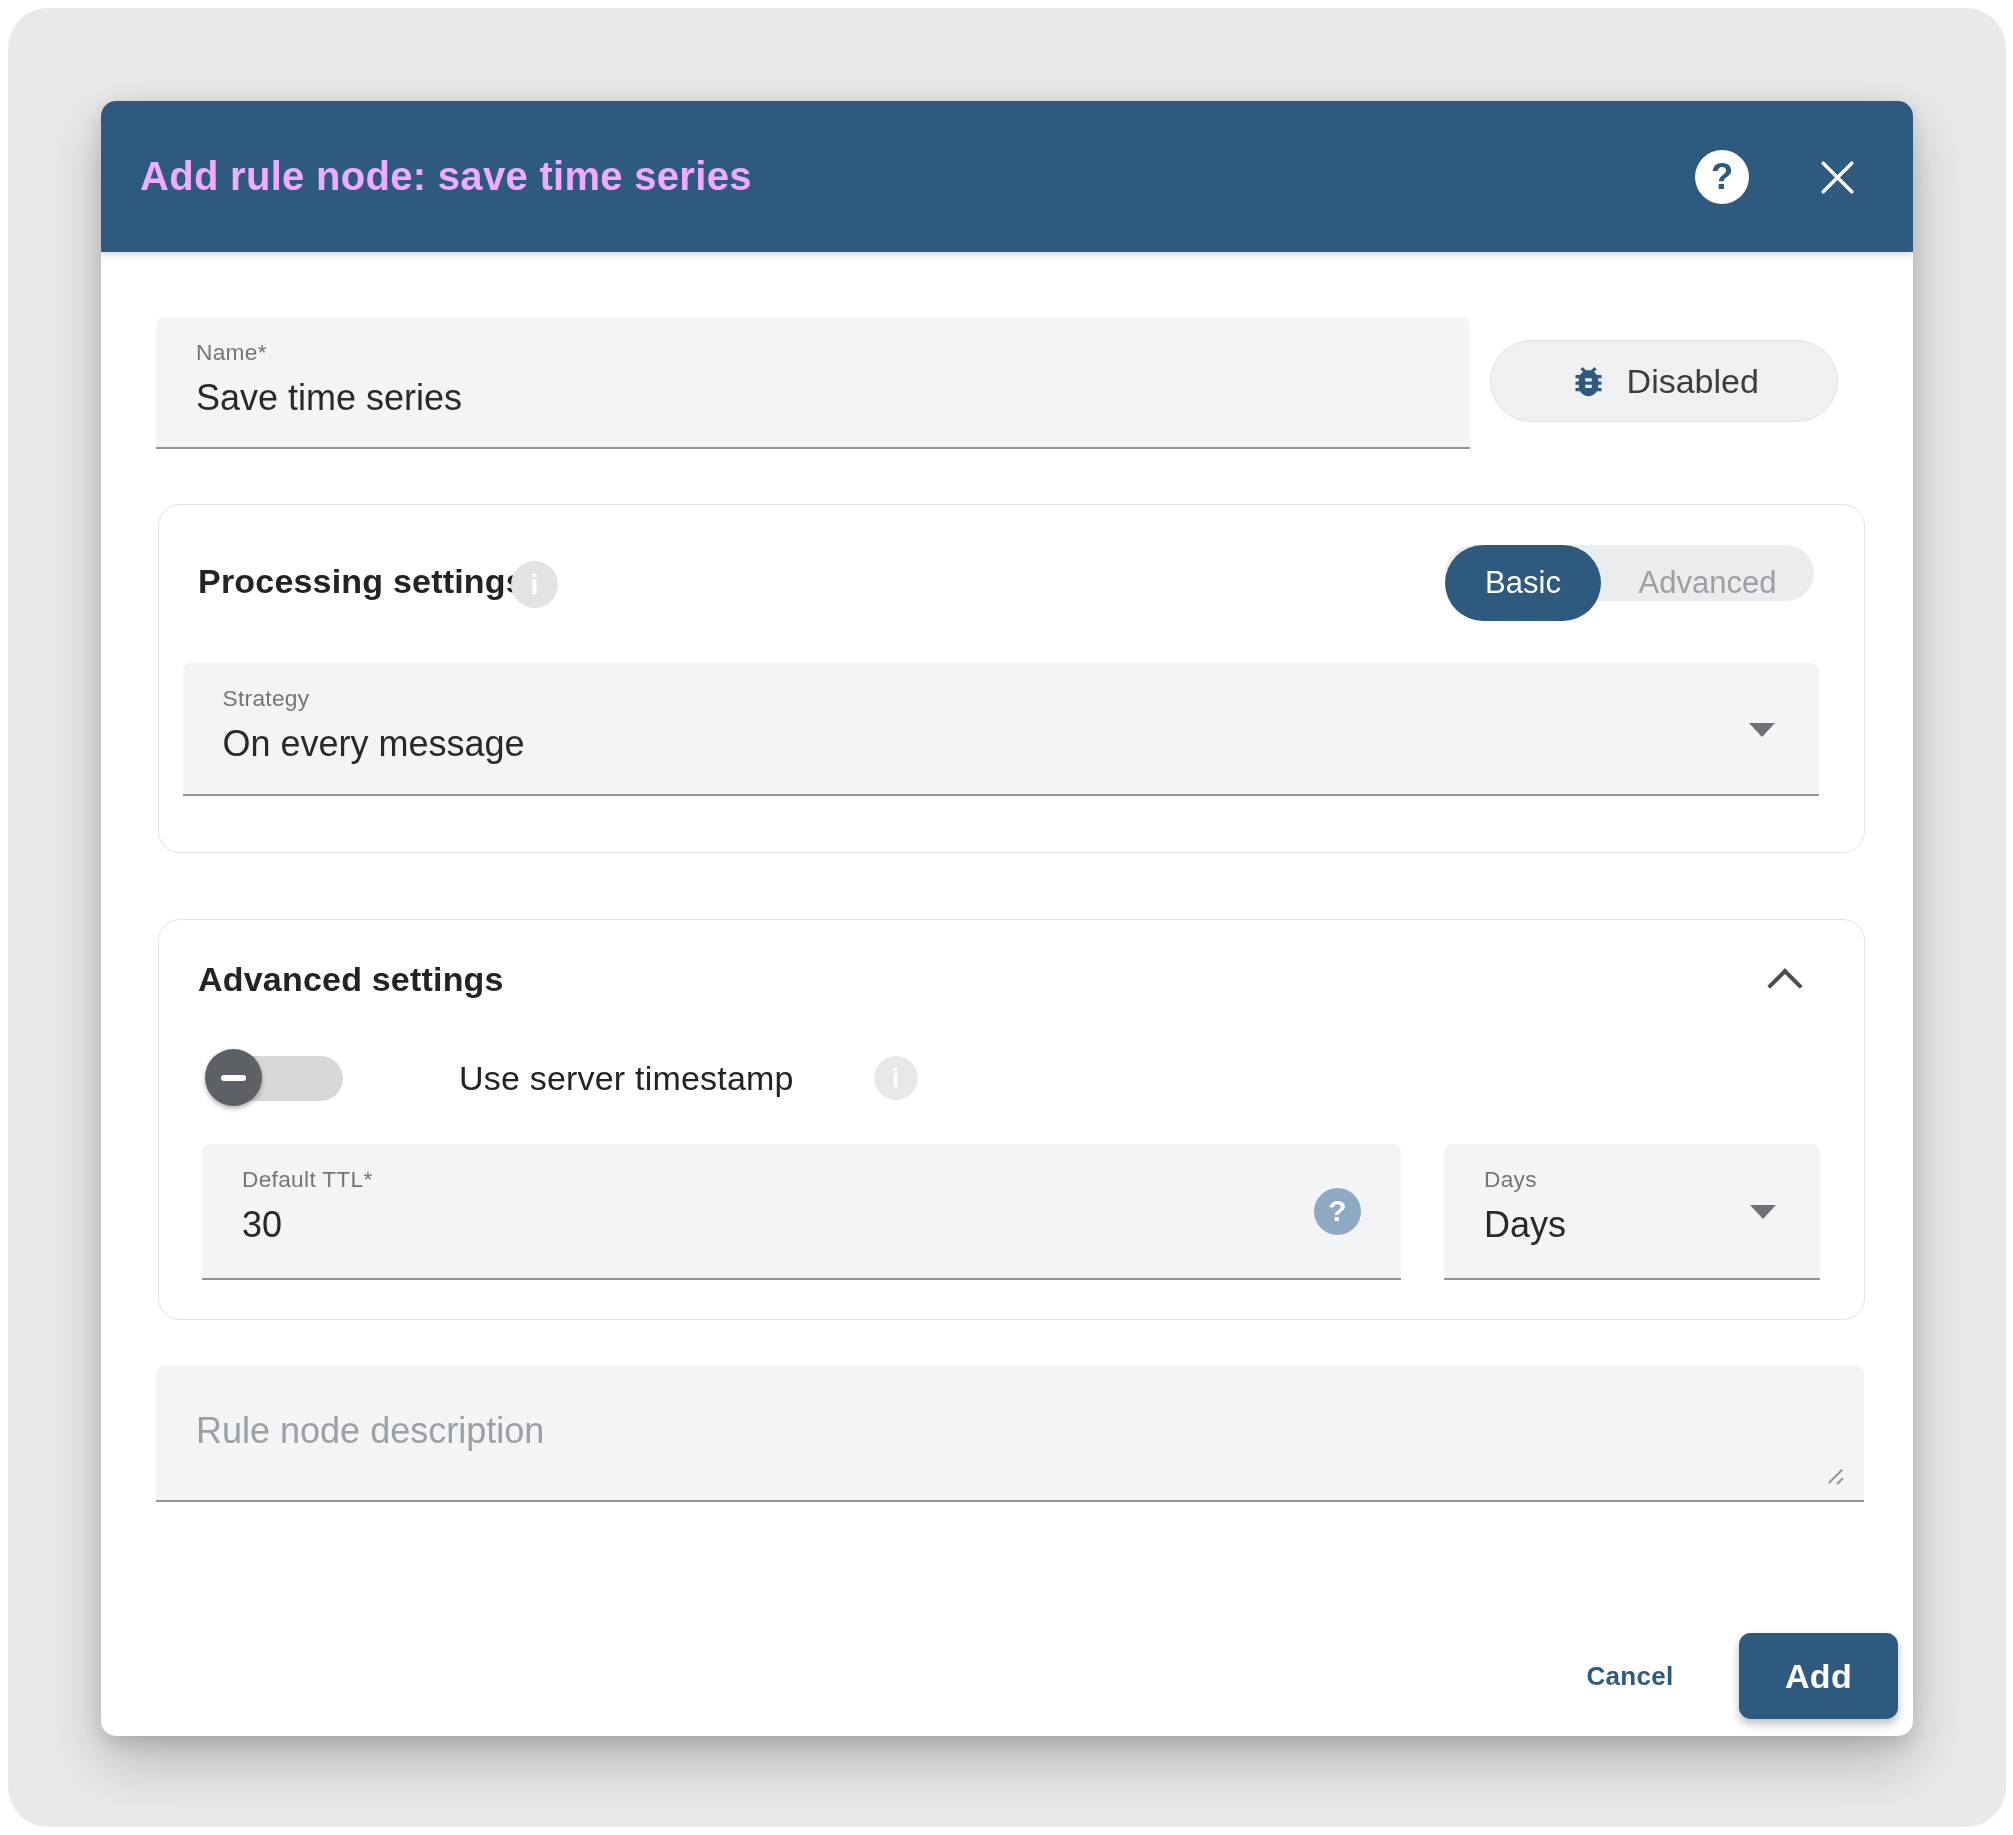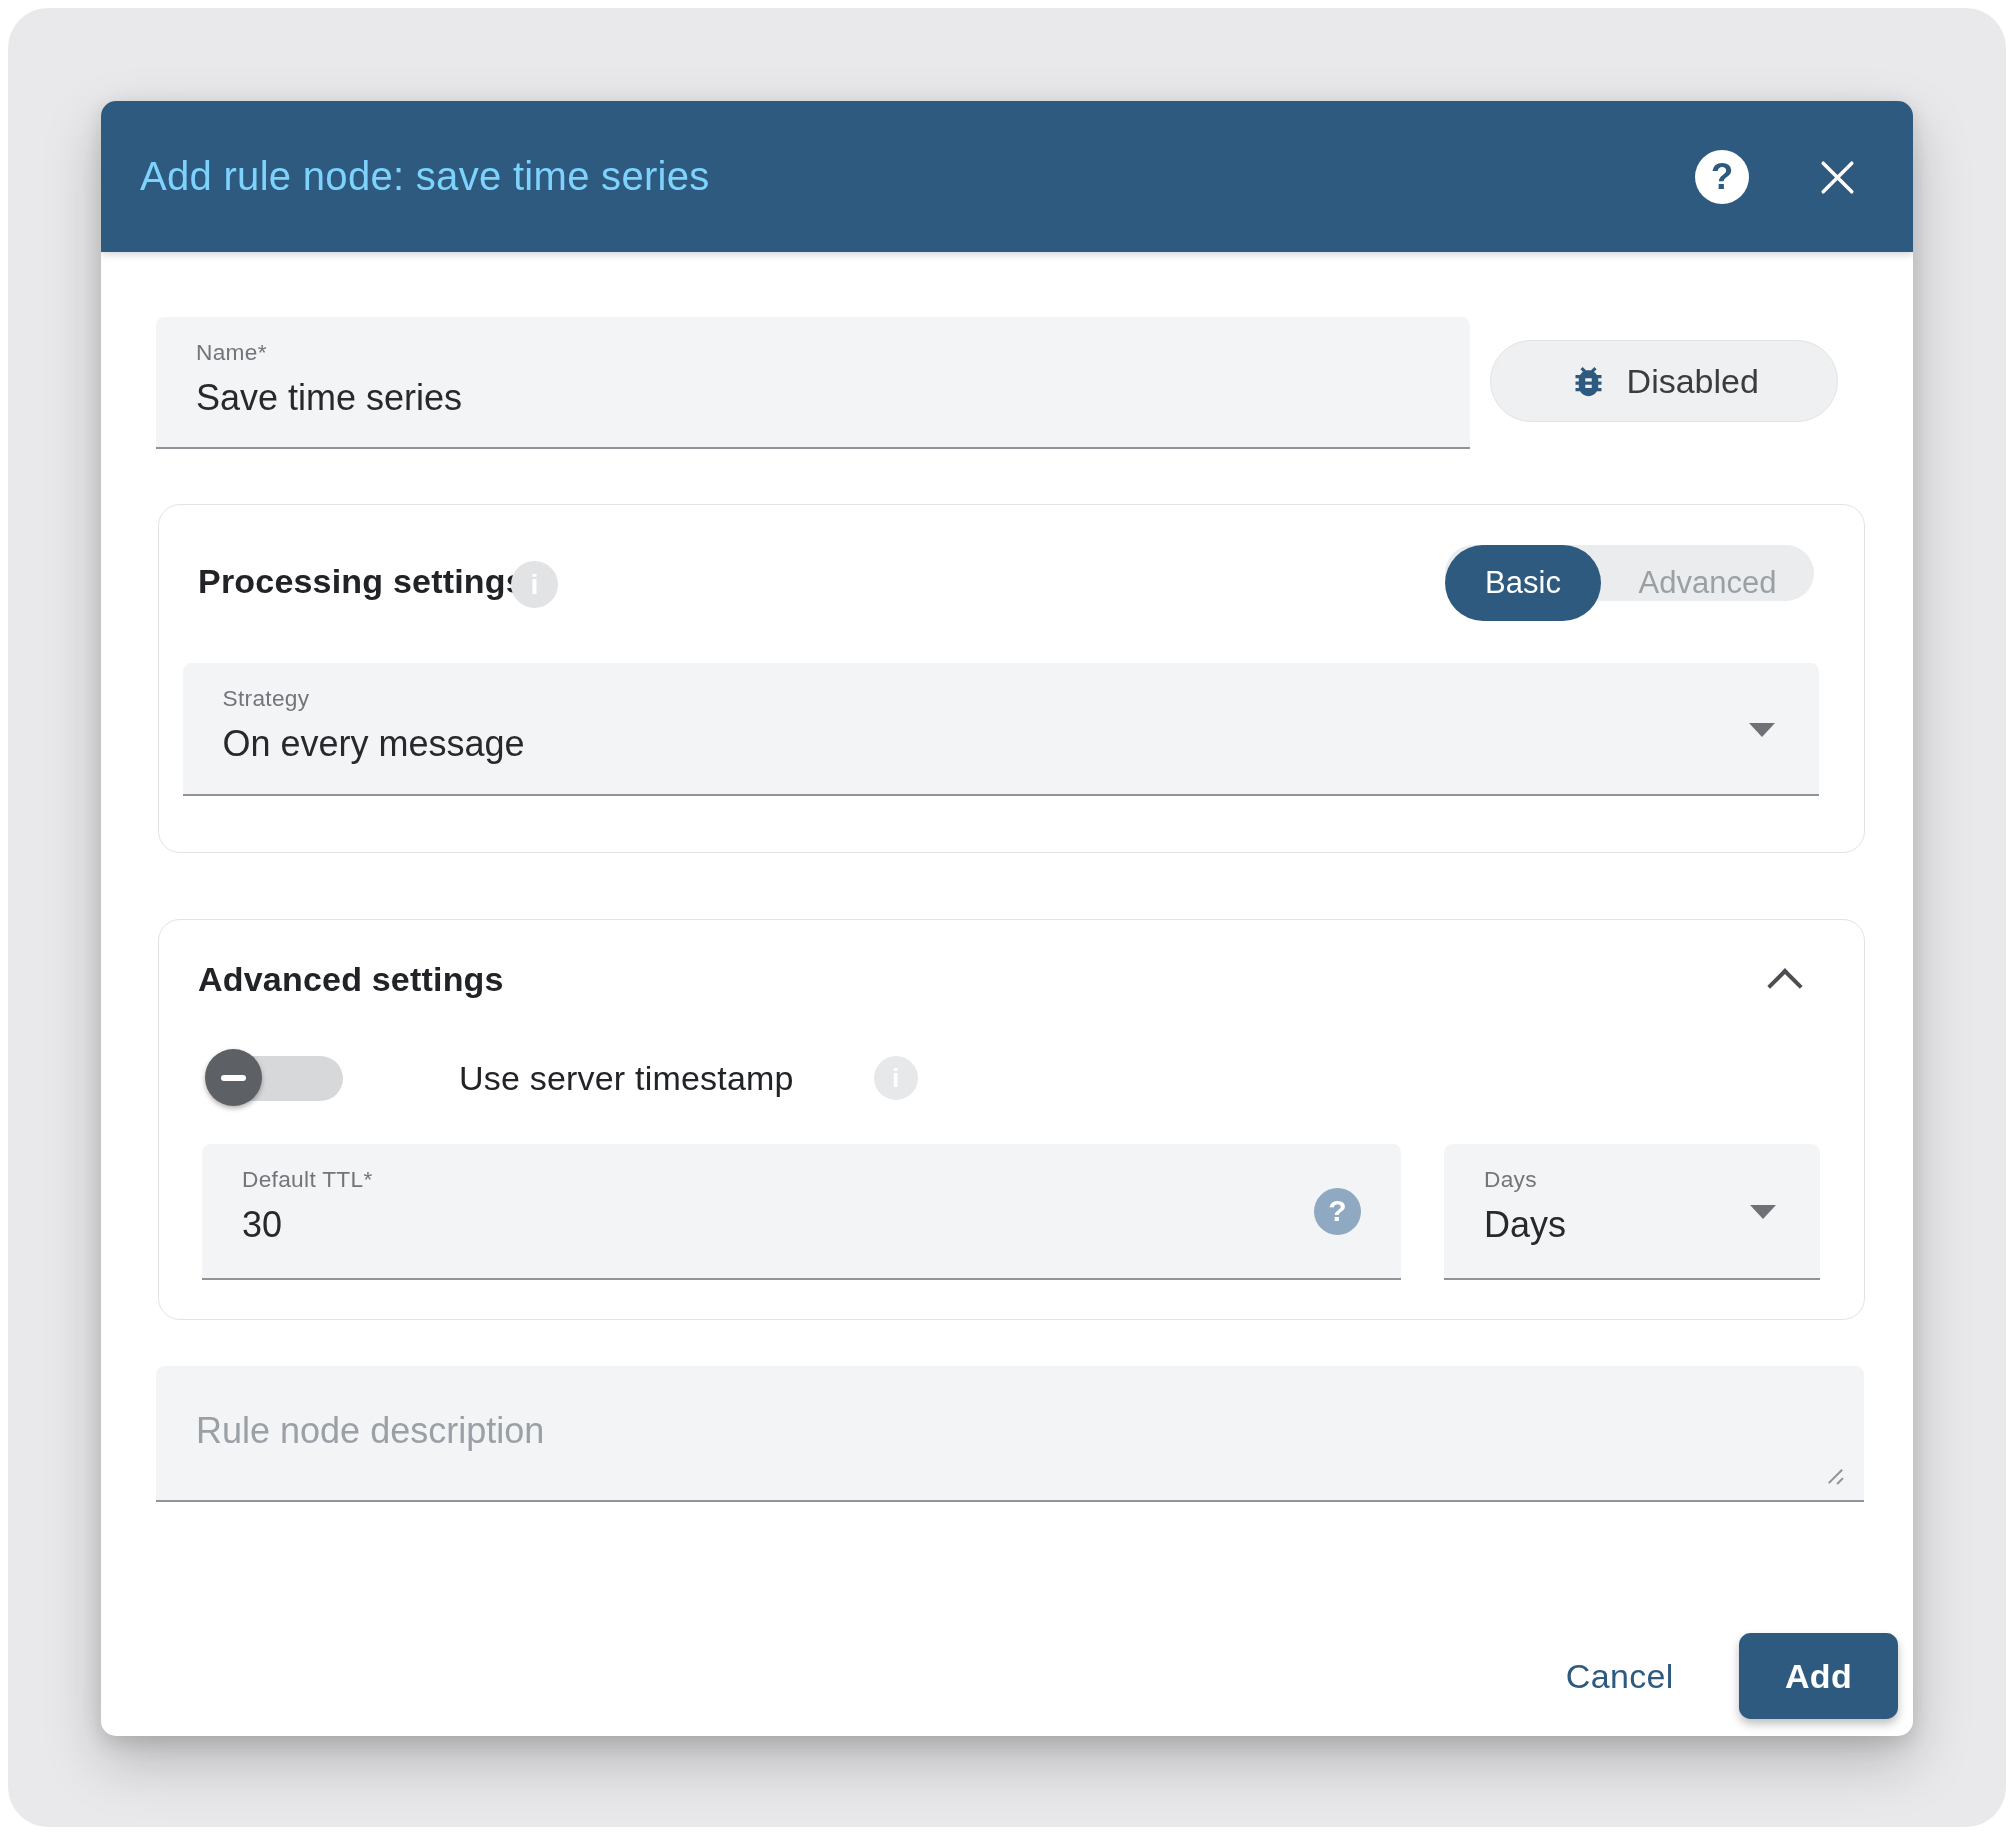--- a/index.html
+++ b/index.html
@@ -31,23 +31,23 @@
     left: 0; top: 0; right: 0;
     height: 151px;
     background: #2f5a80;
     box-shadow: 0 3.4px 7.6px rgba(0,0,0,0.18);
     z-index: 5;
   }
   .dialog-title {
     position: absolute;
     left: 39px; top: 0; height: 151px;
     display: flex; align-items: center;
-    color: #7dd3fc;
+    color: #f0abfc;
     font-size: 40px;
-    font-weight: 400;
+    font-weight: 700;
     letter-spacing: 0.3px;
   }
   .help-btn {
     position: absolute;
     left: 1594px; top: 49px;
     width: 54px; height: 54px;
     background: #ffffff;
     border-radius: 50%;
     display: flex; align-items: center; justify-content: center;
     color: #2f5a80;
@@ -263,22 +263,22 @@
     width: 23.5px; height: 23.5px;
   }
   
   .footer {
     position: absolute;
     right: 15px; bottom: 17px;
     display: flex; align-items: center;
     gap: 42px;
   }
   .cancel-btn {
-    font-size: 34px;
-    font-weight: 400;
+    font-size: 26px;
+    font-weight: 700;
     color: #2f5a80;
     letter-spacing: 0.3px;
     padding: 17px 23.5px;
     background: transparent;
     border: none;
     cursor: pointer;
     font-family: inherit;
   }
   .add-btn {
     width: 159px; height: 86px;

